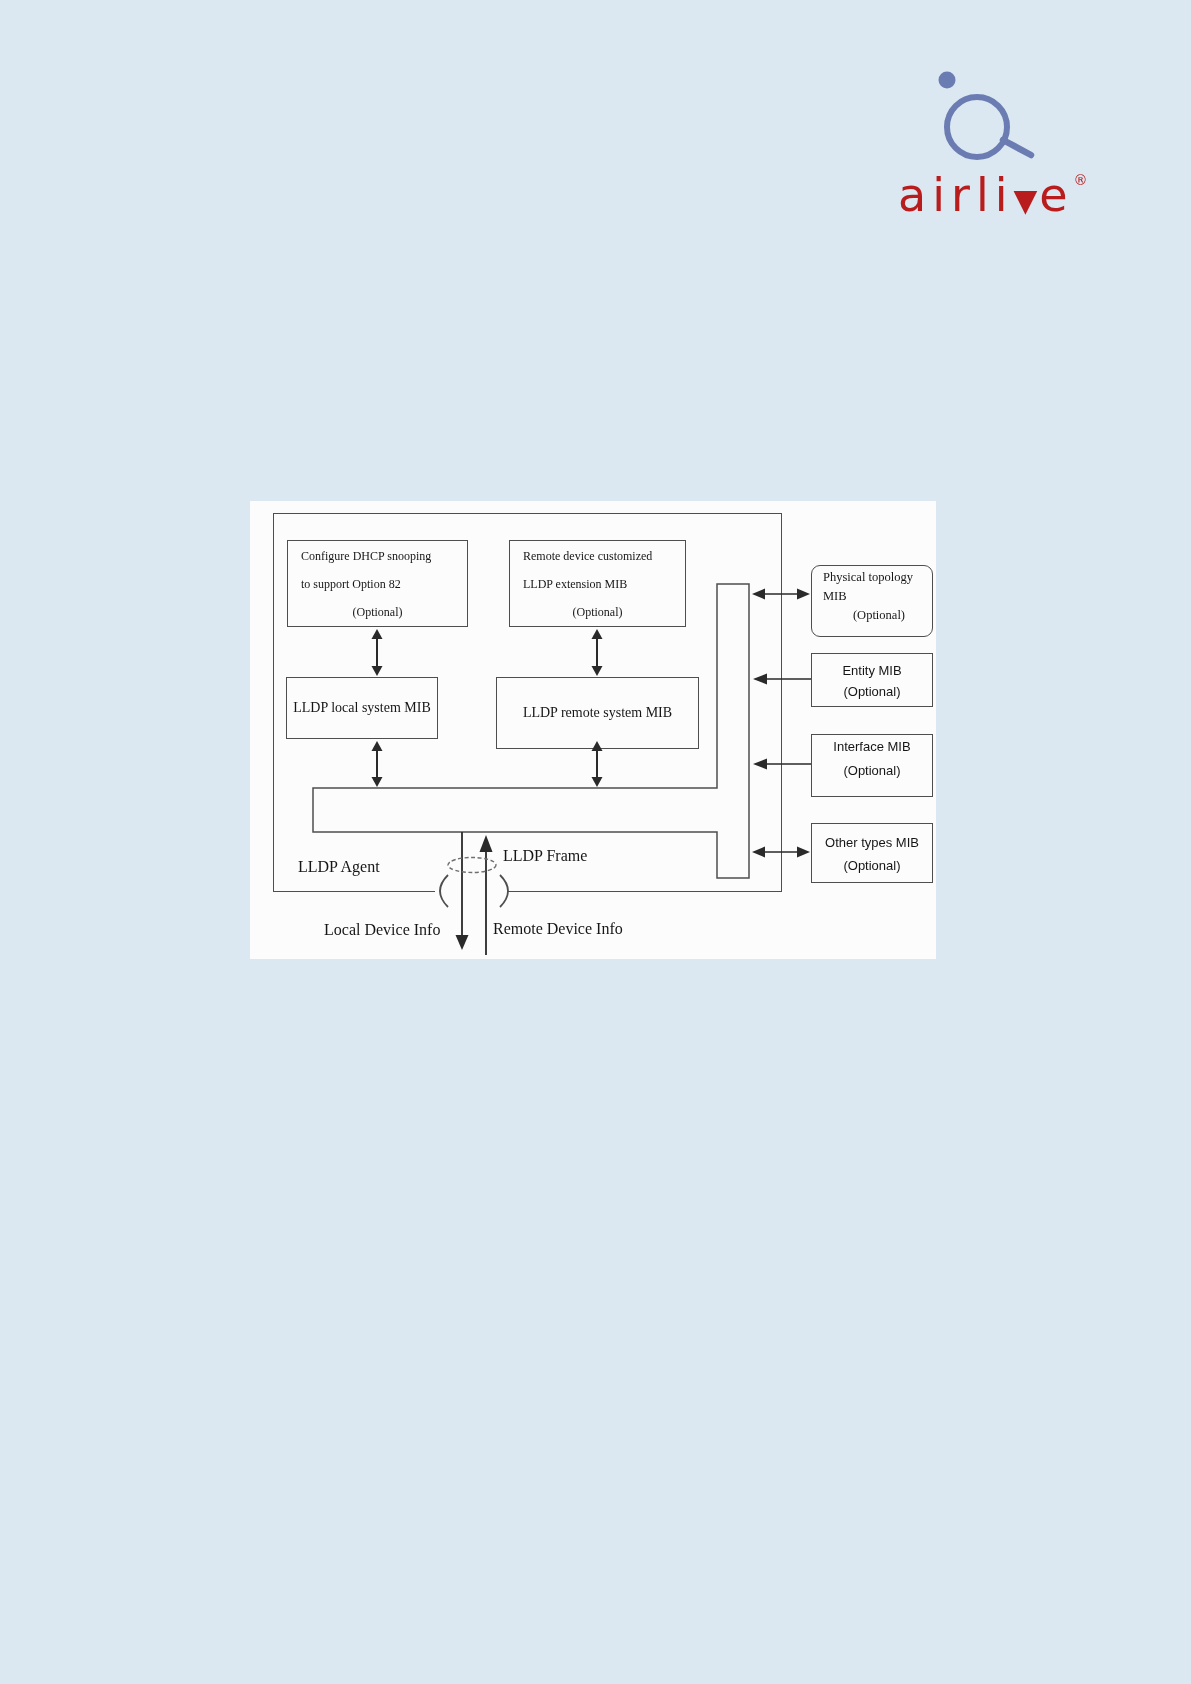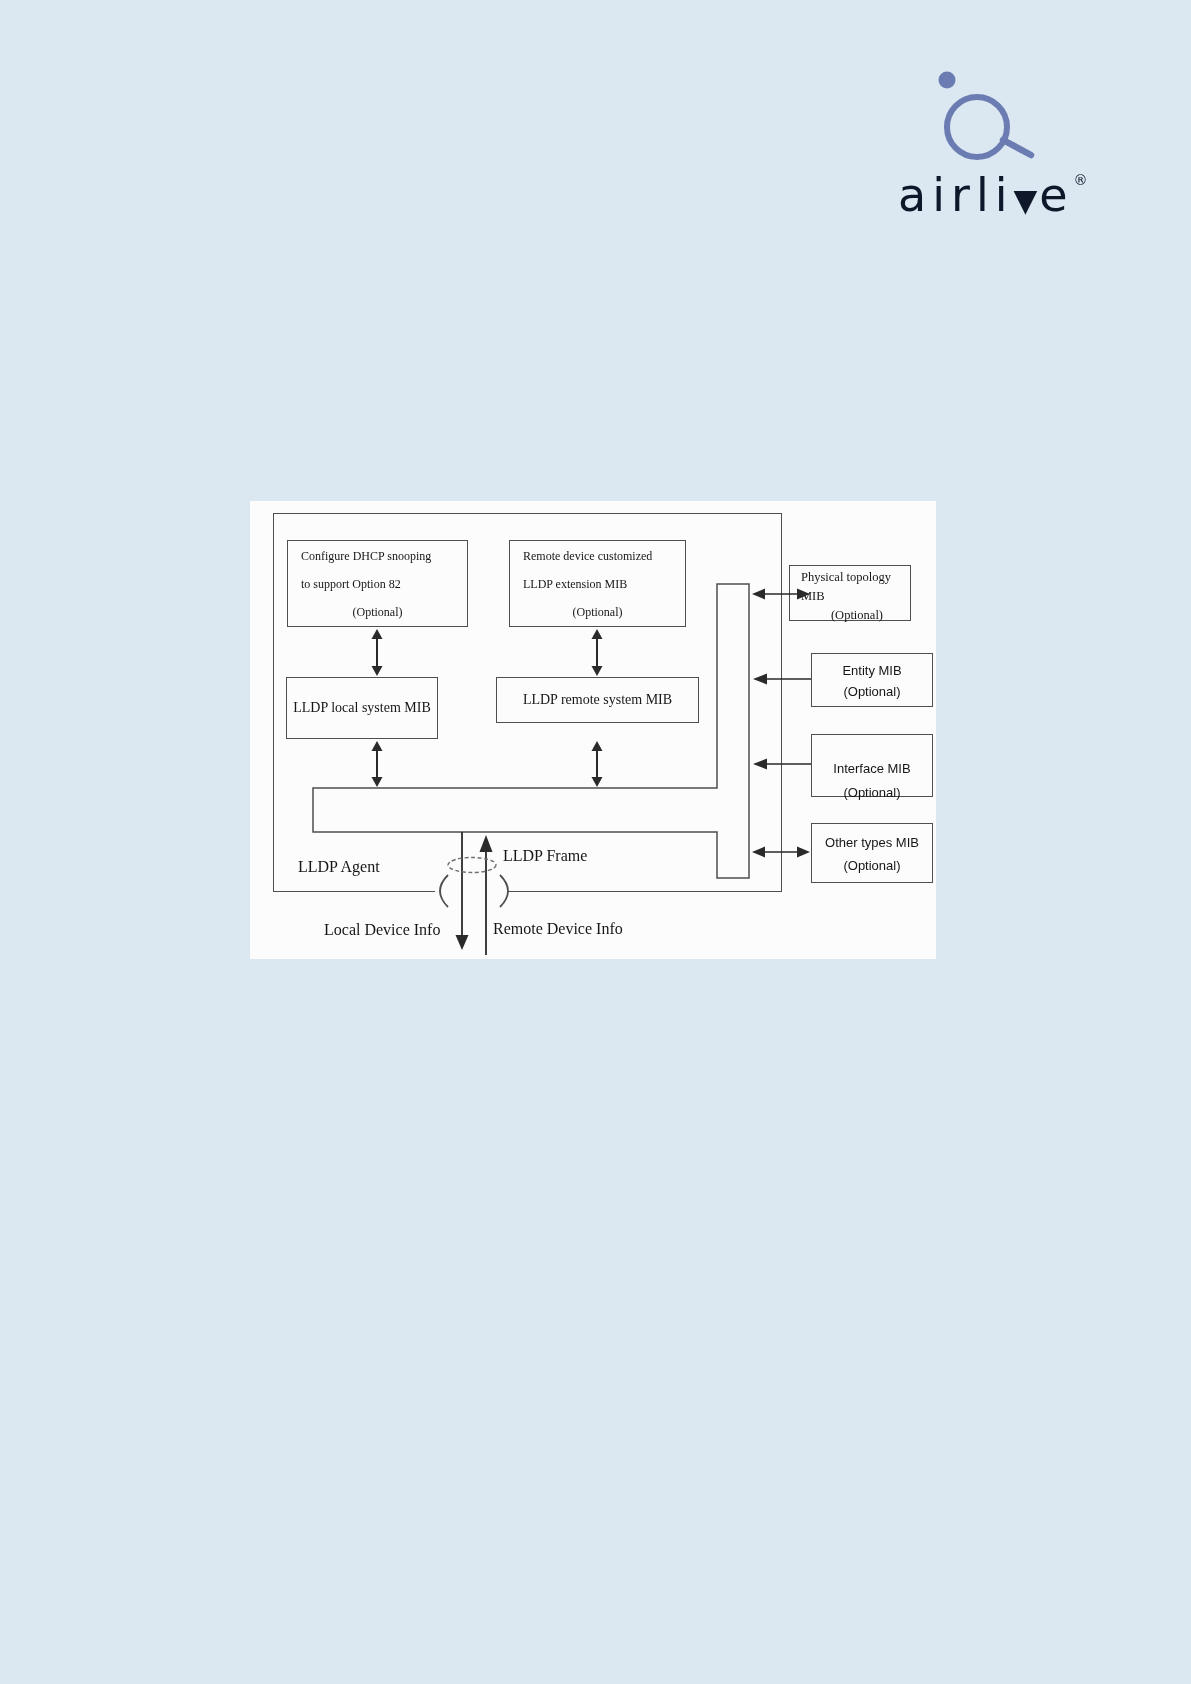--- a/index.html
+++ b/index.html
@@ -12,62 +12,62 @@
     color: #161616;
   }
 
   
   .logo { position: absolute; left: 898px; top: 60px; width: 200px; height: 170px; }
   .logo-icon { position: absolute; left: 32px; top: 3px; }
   .logo-word {
     position: absolute; left: 0px; top: 112px;
     font-family: "DejaVu Sans", sans-serif;
     font-size: 46px; letter-spacing: 6px;
-    color: #0f172a; white-space: nowrap; line-height: 1;
+    color: #b91c1c; white-space: nowrap; line-height: 1;
   }
   .logo-word .vtri { font-size: 31px; letter-spacing: 2px; }
   .logo-word .reg { font-size: 14px; letter-spacing: 0; vertical-align: 26px; }
 
   
   .panel {
     position: absolute; left: 250px; top: 501px;
     width: 686px; height: 458px;
     background: #fcfcfc;
   }
   .panel * { box-sizing: border-box; }
   .dbox { position: absolute; border: 1.5px solid #4e4e4e; background: #fcfcfc; }
   .outer-box { left: 23px; top: 12px; width: 509px; height: 379px; background: transparent; }
   .eraser { position: absolute; left: 185px; top: 387px; width: 73px; height: 8px; background: #fcfcfc; }
 
   .box-dhcp   { left: 37px;  top: 39px;  width: 181px; height: 87px; }
   .box-rext   { left: 259px; top: 39px;  width: 177px; height: 87px; }
   .box-lmib   { left: 36px;  top: 176px; width: 152px; height: 62px; }
-  .box-rmib   { left: 246px; top: 176px; width: 203px; height: 46px; }
-  .box-phys   { left: 539px; top: 64px;  width: 122px; height: 56px; }
+  .box-rmib   { left: 246px; top: 176px; width: 203px; height: 72px; }
+  .box-phys   { left: 561px; top: 64px;  width: 122px; height: 72px; border-radius: 9px; }
   .box-ent    { left: 561px; top: 152px; width: 122px; height: 54px; }
   .box-intf   { left: 561px; top: 233px; width: 122px; height: 63px; }
   .box-other  { left: 561px; top: 322px; width: 122px; height: 60px; }
 
   .tri-line { font-size: 12px; line-height: 28px; padding-top: 1px; }
   .tri-line .ln { display: block; text-align: left; padding-left: 13px; white-space: nowrap; }
   .tri-line .ln.opt { text-align: center; padding-left: 0; }
 
   .one-line { display: flex; align-items: center; justify-content: center;
               font-size: 14px; white-space: nowrap; }
 
   .mib3 { font-size: 12.5px; line-height: 19px; padding-top: 2px;
           font-family: "Liberation Serif", serif; }
   .mib3 .ln { display: block; text-align: left; padding-left: 11px; white-space: nowrap; }
   .mib3 .ln.opt { text-align: center; padding-left: 14px; }
 
   .mib2 { font-size: 13px; text-align: center;
           font-family: "Liberation Sans", "DejaVu Sans", sans-serif; }
   .mib2 .ln { display: block; white-space: nowrap; }
   .box-ent.mib2  { line-height: 21px; padding-top: 6px; }
-  .box-intf.mib2 { line-height: 24px; padding-top: 22px; text-align: center; }
+  .box-intf.mib2 { line-height: 24px; padding-top: 0; text-align: center; }
   .box-other.mib2{ line-height: 23px; padding-top: 7px; }
 
   .flabel { position: absolute; font-size: 16px; line-height: 16px; white-space: nowrap; }
   .lbl-agent  { left: 48px;  top: 358px; text-align: right; }
   .lbl-frame  { left: 253px; top: 347px; }
   .lbl-local  { left: 74px;  top: 421px; }
   .lbl-remote { left: 243px; top: 420px; }
 
   .overlay { position: absolute; left: 0; top: 0; }
 </style>

